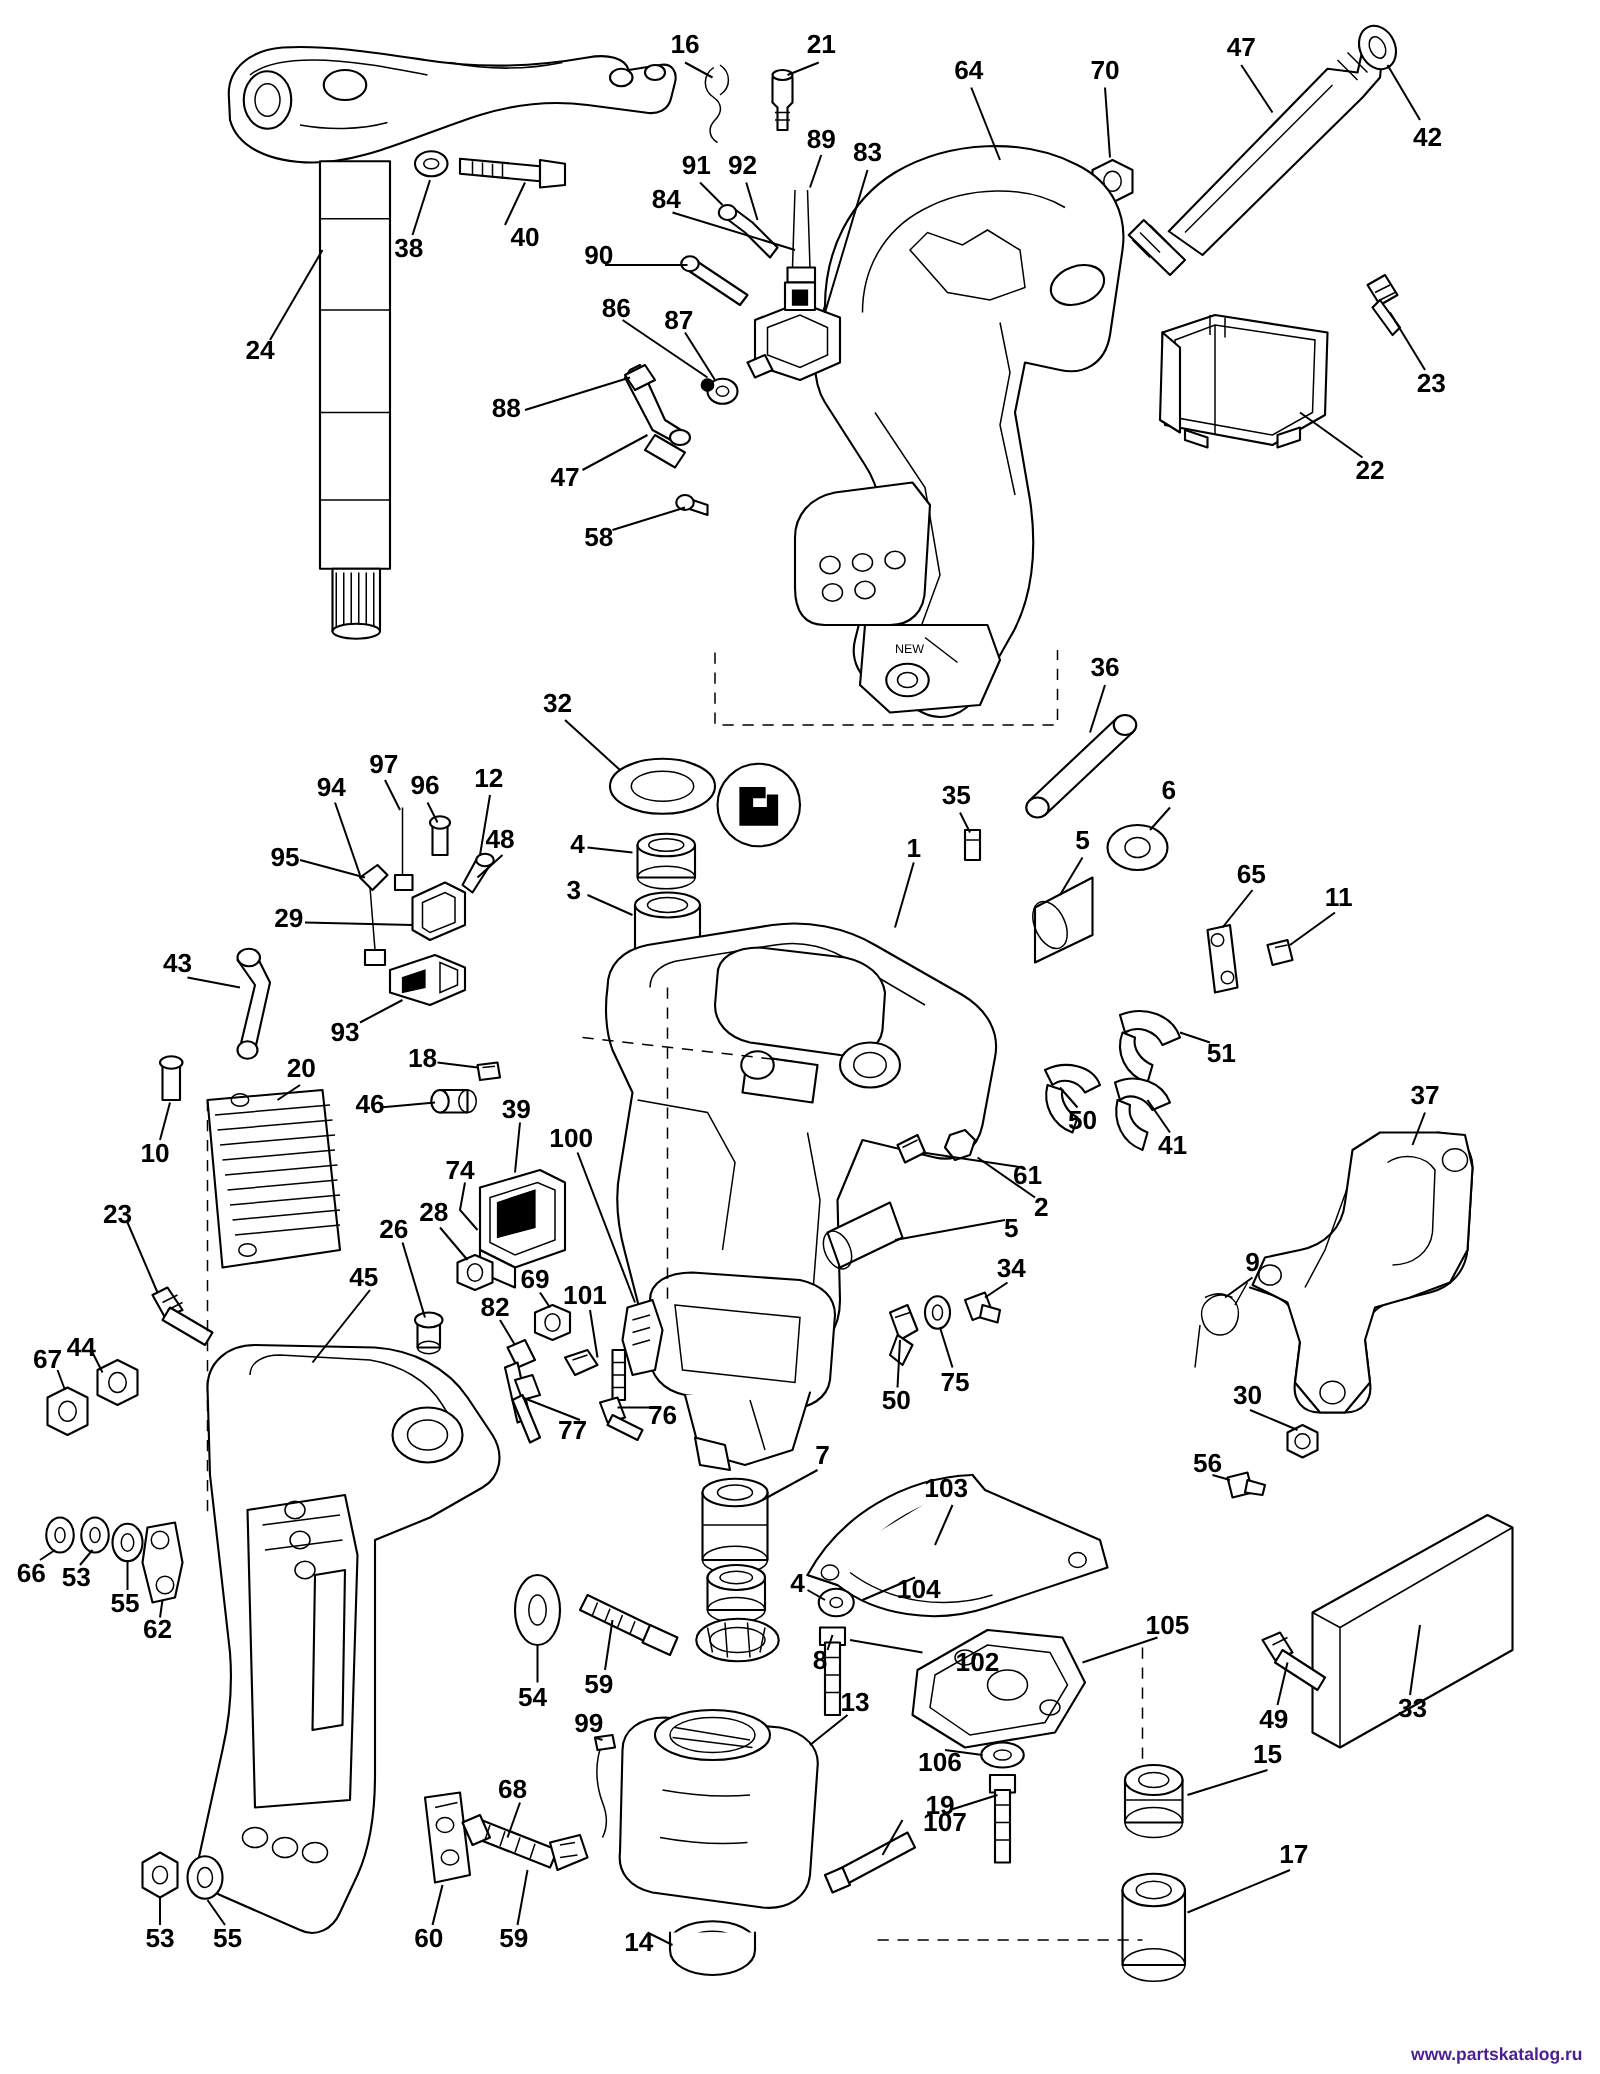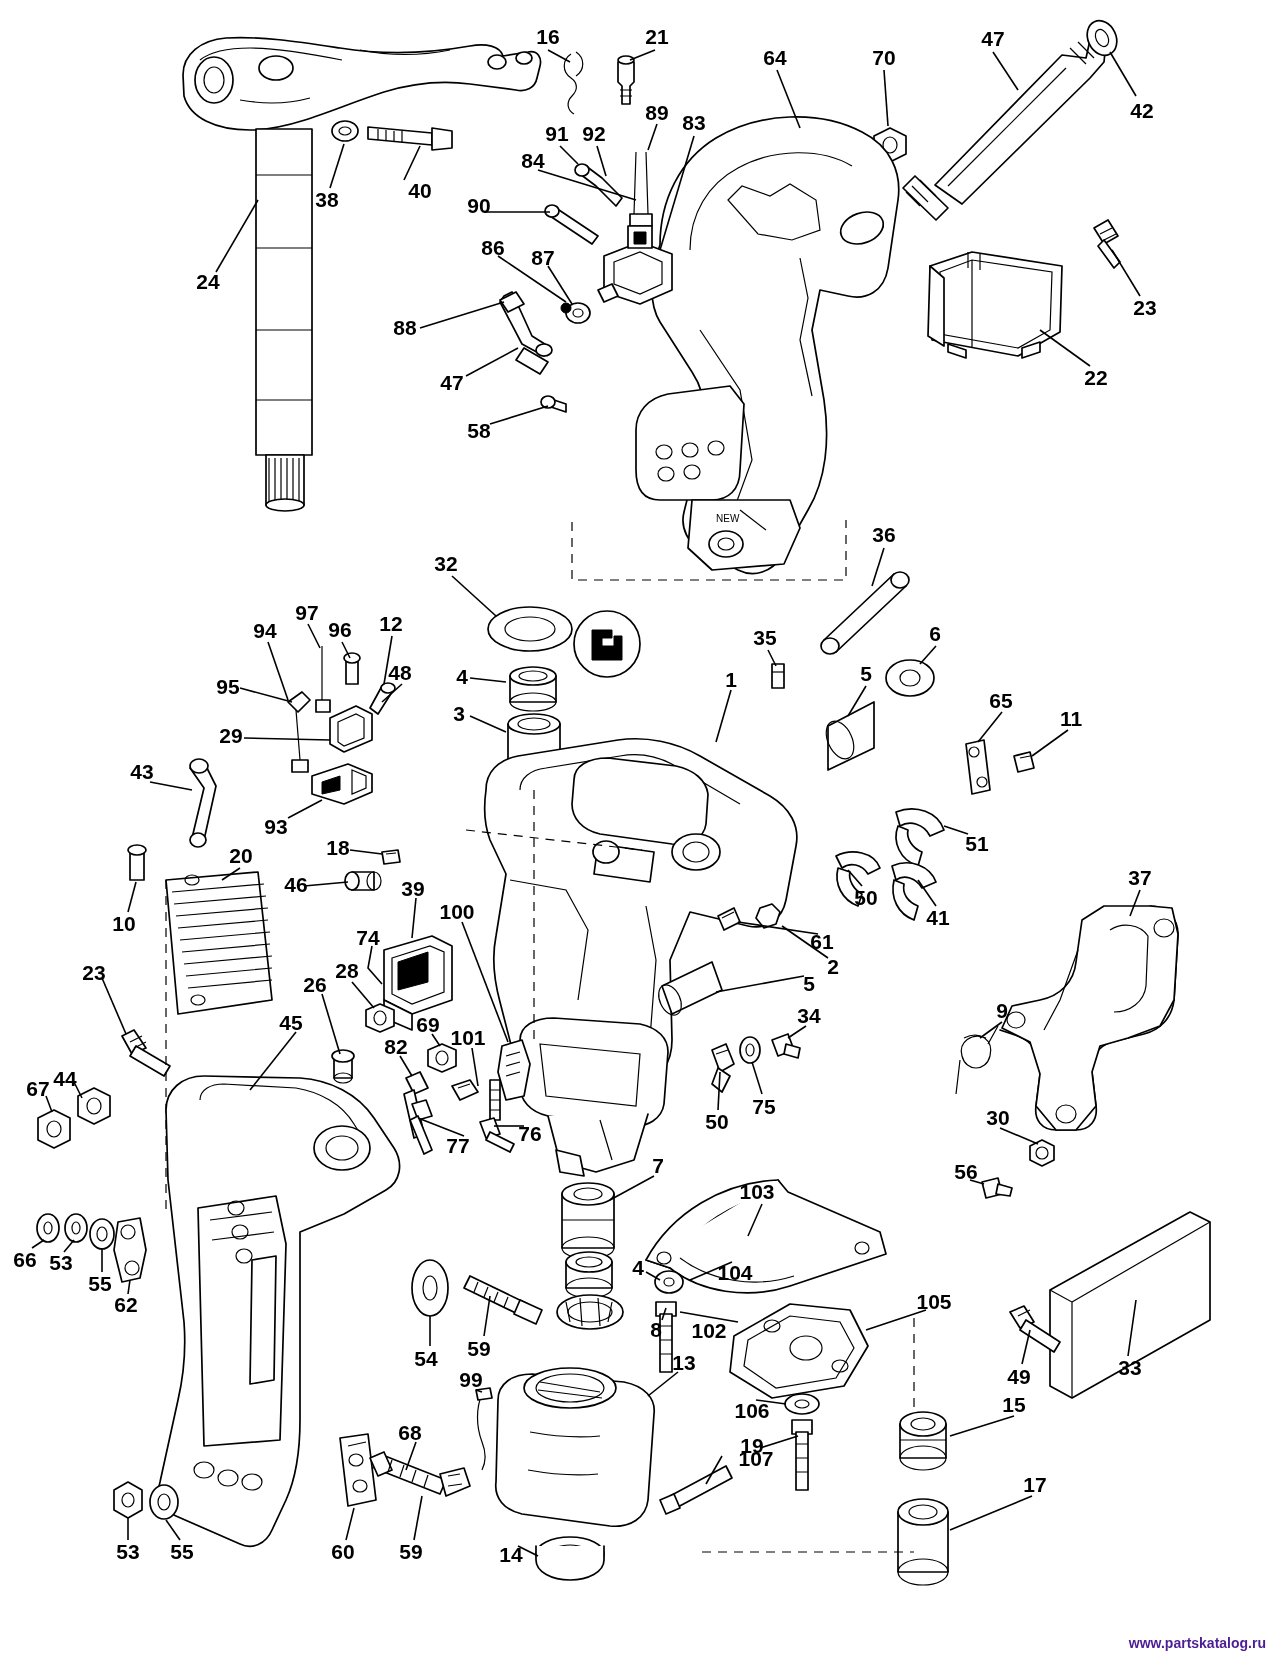--- a/index.html
+++ b/index.html
@@ -794,21 +794,21 @@
     <div class="callout" style="left:658px;top:1165px;">7</div>
     <div class="callout" style="left:757px;top:1191px;">103</div>
     <div class="callout" style="left:25px;top:1259px;">66</div>
     <div class="callout" style="left:61px;top:1262px;">53</div>
     <div class="callout" style="left:100px;top:1283px;">55</div>
     <div class="callout" style="left:126px;top:1304px;">62</div>
     <div class="callout" style="left:638px;top:1267px;">4</div>
     <div class="callout" style="left:735px;top:1272px;">104</div>
     <div class="callout" style="left:934px;top:1301px;">105</div>
     <div class="callout" style="left:656px;top:1329px;">8</div>
-    <div class="callout" style="left:709px;top:1330px;">102</div>
+    <div class="callout" style="left:782px;top:1330px;">102</div>
     <div class="callout" style="left:1019px;top:1376px;">49</div>
     <div class="callout" style="left:1130px;top:1367px;">33</div>
     <div class="callout" style="left:426px;top:1358px;">54</div>
     <div class="callout" style="left:479px;top:1348px;">59</div>
     <div class="callout" style="left:471px;top:1379px;">99</div>
     <div class="callout" style="left:684px;top:1362px;">13</div>
     <div class="callout" style="left:752px;top:1410px;">106</div>
     <div class="callout" style="left:1014px;top:1404px;">15</div>
     <div class="callout" style="left:410px;top:1432px;">68</div>
     <div class="callout" style="left:752px;top:1445px;">19</div>

